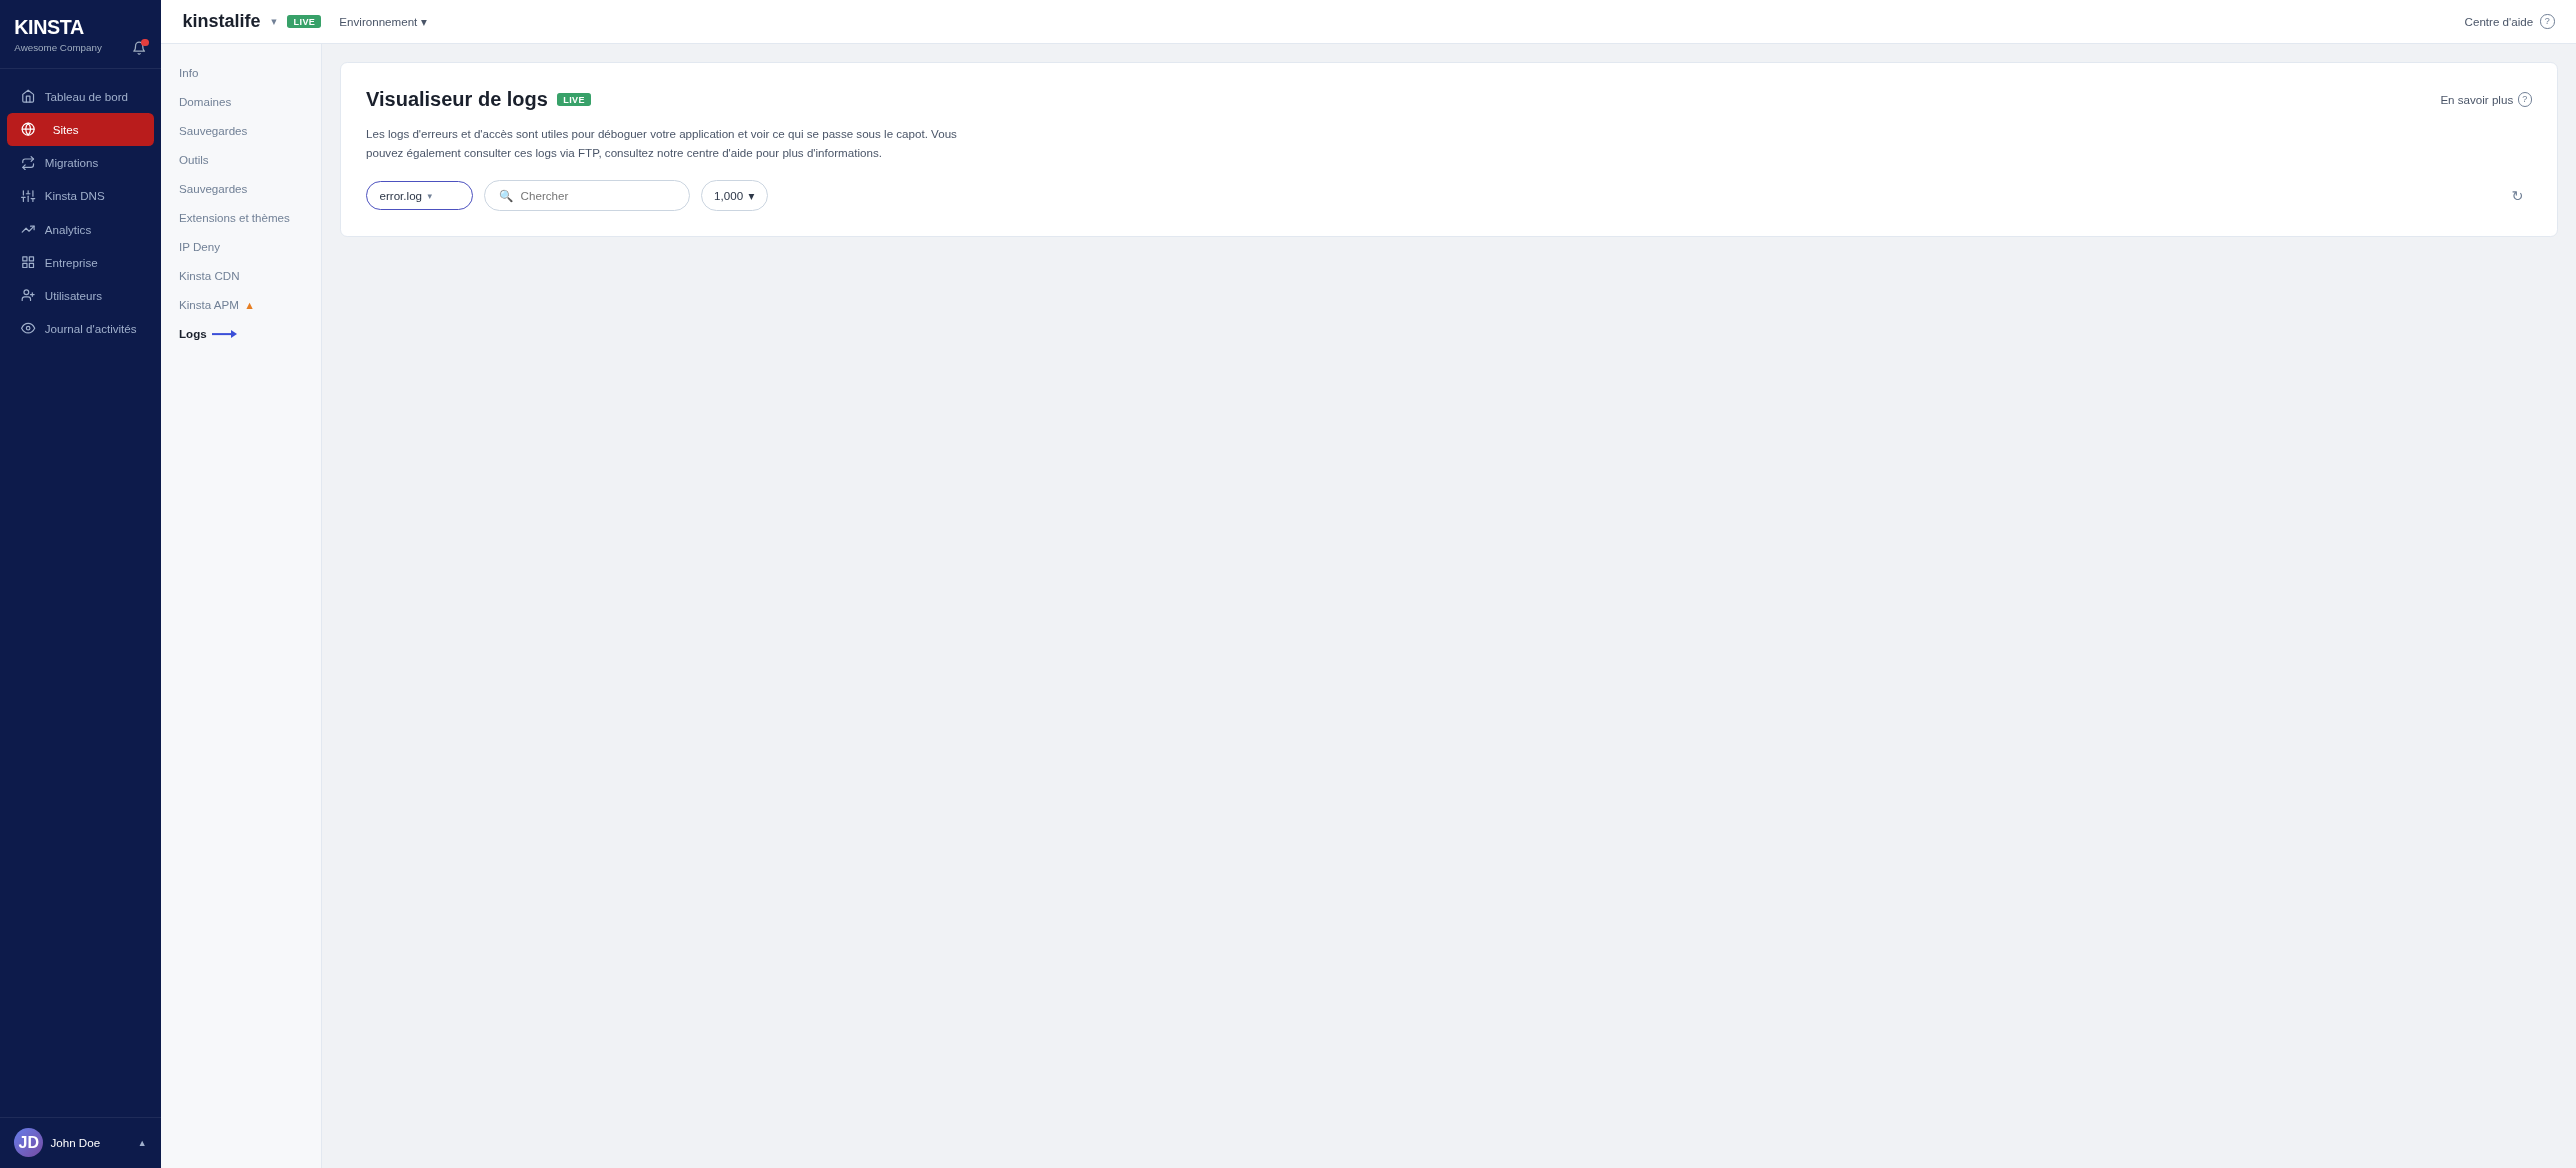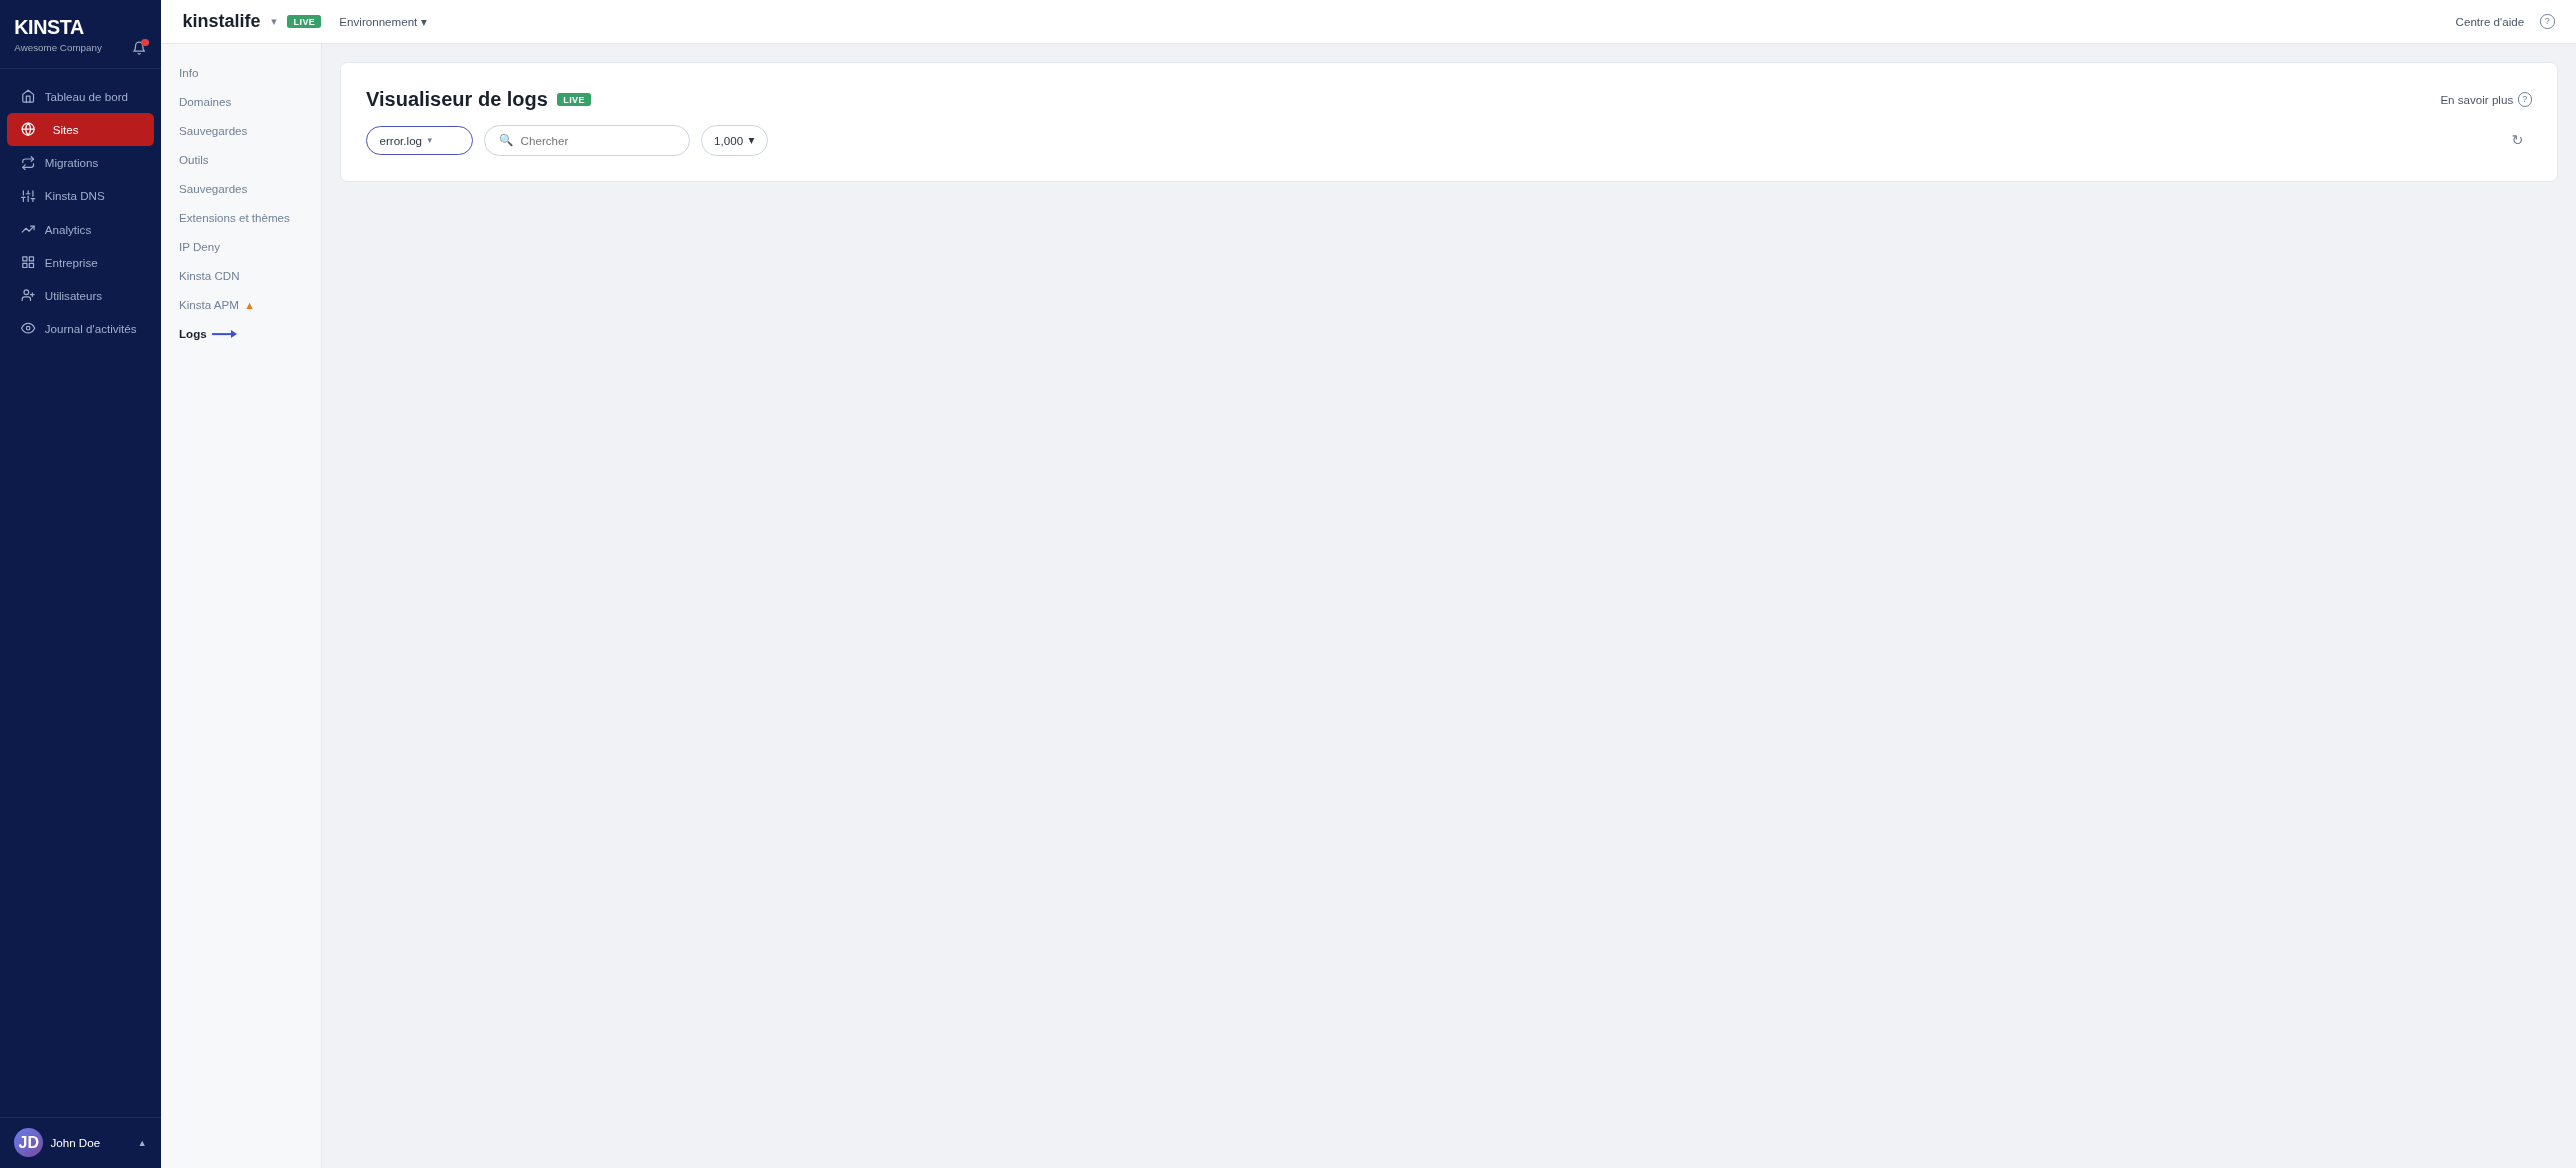--- a/index.html
+++ b/index.html
@@ -140,21 +140,21 @@
       font-size: 11.6px;
       color: #4a5568;
       cursor: pointer;
       padding: 3.6px 7.2px;
       border-radius: 3.6px;
     }
     .topbar-right {
       margin-left: auto;
       display: flex;
       align-items: center;
-      gap: 16px;
+      gap: 7px;
       font-size: 11.6px;
       color: #4a5568;
       cursor: pointer;
     }
 
     
     .content-area {
       display: flex;
       flex: 1;
       overflow: hidden;
@@ -518,20 +518,21 @@
           <div class="card-title-row">
             <span class="card-title">Visualiseur de logs</span>
             <span class="live-badge-small">LIVE</span>
           </div>
           <div class="learn-more">
             <span>En savoir plus</span>
             <div class="info-circle">?</div>
           </div>
         </div>
 
+        <p class="card-description">Les logs d'erreurs et d'accès sont utiles pour déboguer votre application et voir ce qui se passe sous le capot. Vous pouvez également consulter ces logs via FTP, consultez notre centre d'aide pour plus d'informations.</p>
 
         <div class="controls-row">
           <div class="log-select">
             <span>error.log</span>
             <span class="chevron">▾</span>
           </div>
           <div class="search-input-wrap">
             <span class="search-icon">🔍</span>
             <input type="text" placeholder="Chercher" style="">
           </div>

